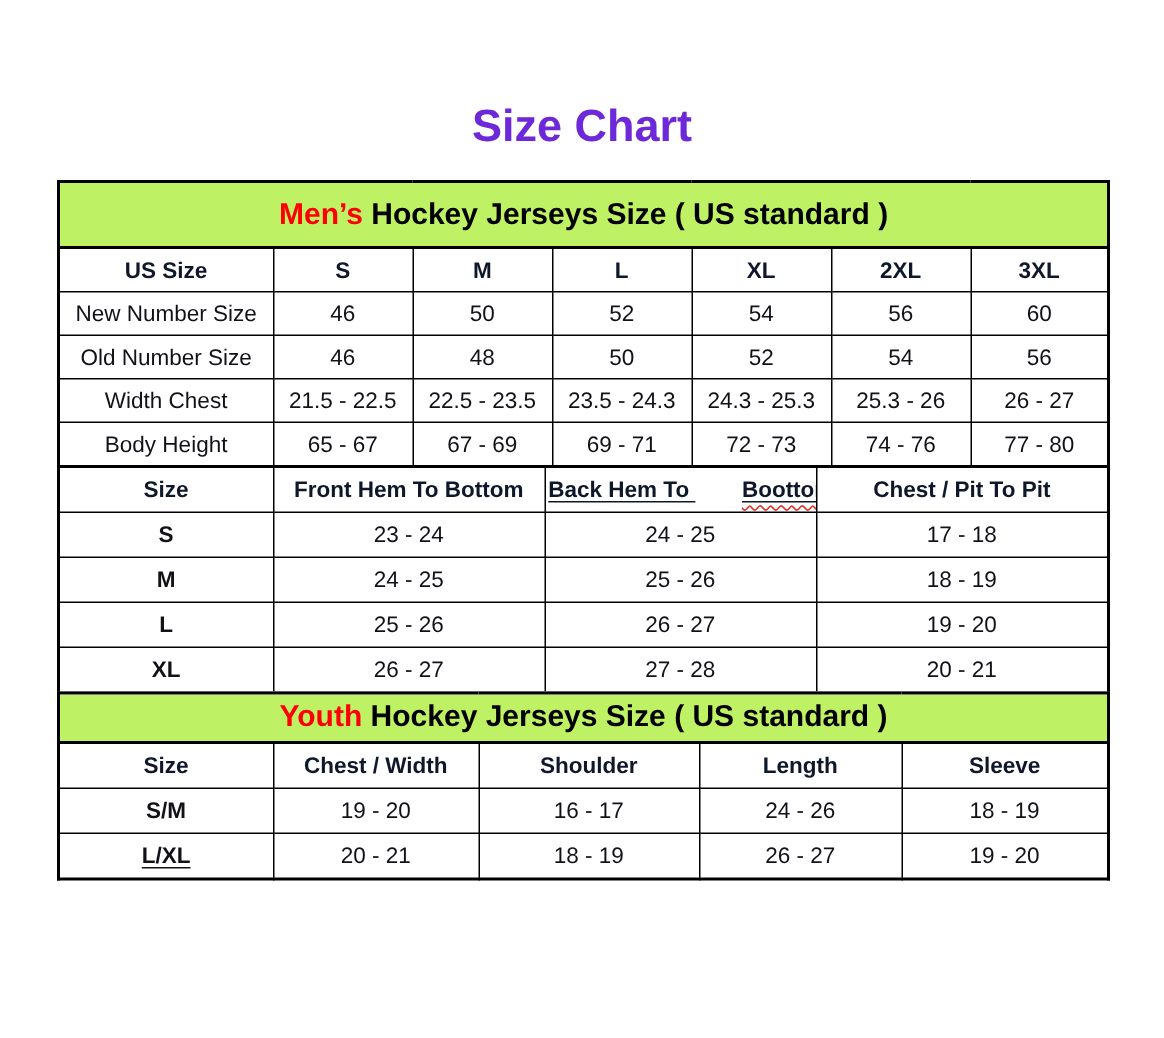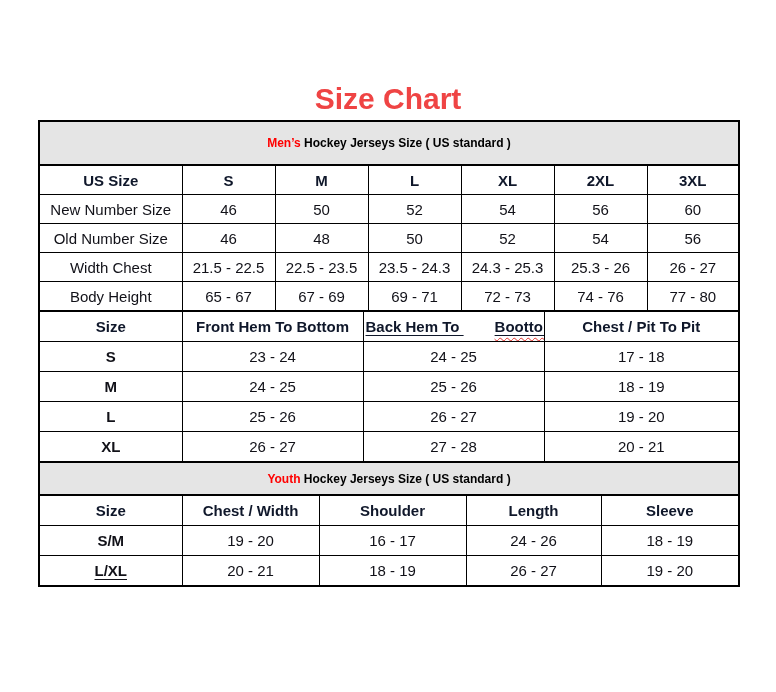--- a/index.html
+++ b/index.html
@@ -11,26 +11,26 @@
     font-family: "Liberation Sans", "DejaVu Sans", sans-serif;
     -webkit-font-smoothing: antialiased;
   }
   .page {
     width: 776px;
     height: 692px;
     overflow: hidden;
     position: relative;
   }
   .page-title {
-    margin: 18px;
+    margin: 4px;
     padding-top: 64px;
     text-align: center;
     font-size: 30px;
     font-weight: bold;
-    color: #ef4444;
+    color: #6d28d9;
     letter-spacing: 0px;
   }
   .chart-wrap {
     position: absolute;
     left: 38px;
     top: 120px;
   }
   table.size-table {
     border-collapse: collapse;
     table-layout: fixed;
@@ -48,23 +48,23 @@
     text-align: center;
     vertical-align: middle;
     font-size: 15px;
     color: #111118;
     padding: 2px 2px;
     overflow: hidden;
     white-space: nowrap;
   }
   .size-table td.band {
     border: 2px solid #000000;
-    background: #e5e5e5;
+    background: #bef264;
     font-weight: bold;
-    font-size: 12px;
+    font-size: 20px;
     color: #000000;
   }
   .band-h40 { height: 38px; }
   .band-h34 { height: 31px; }
   .band-h30 { height: 27px; }
   .band .accent { color: #FF0000; }
   .size-table th { font-weight: bold; color: #0f172a; }
   .row-h27 td, .row-h27 th { height: 24px; }
   .row-h28 td, .row-h28 th { height: 25px; }
   .bold-label { font-weight: bold; color: #000000; }

